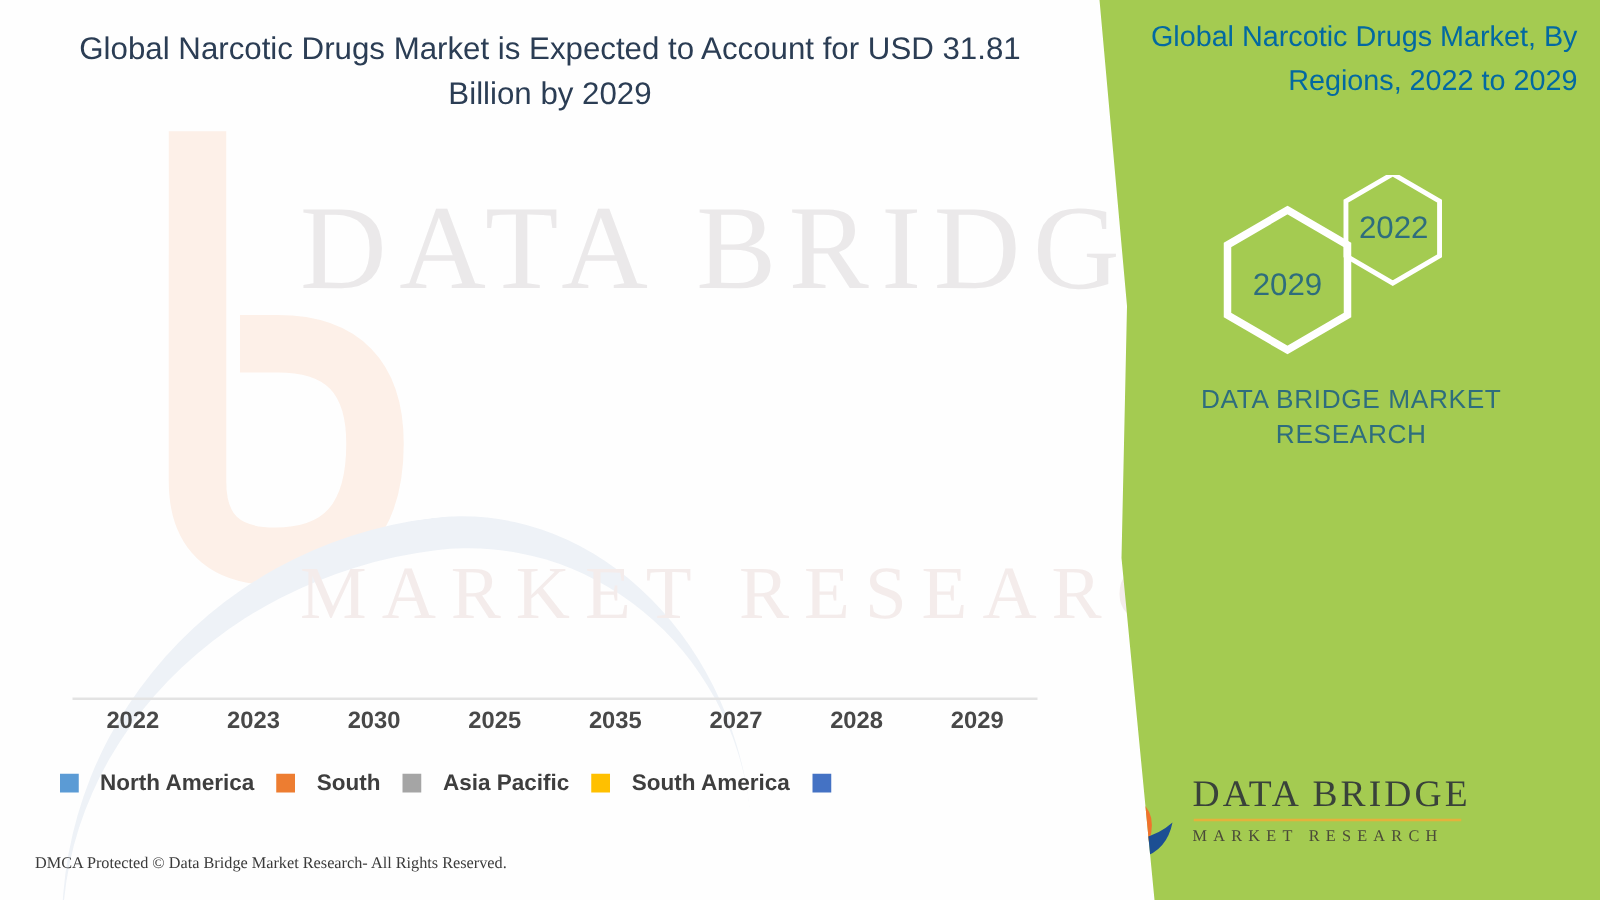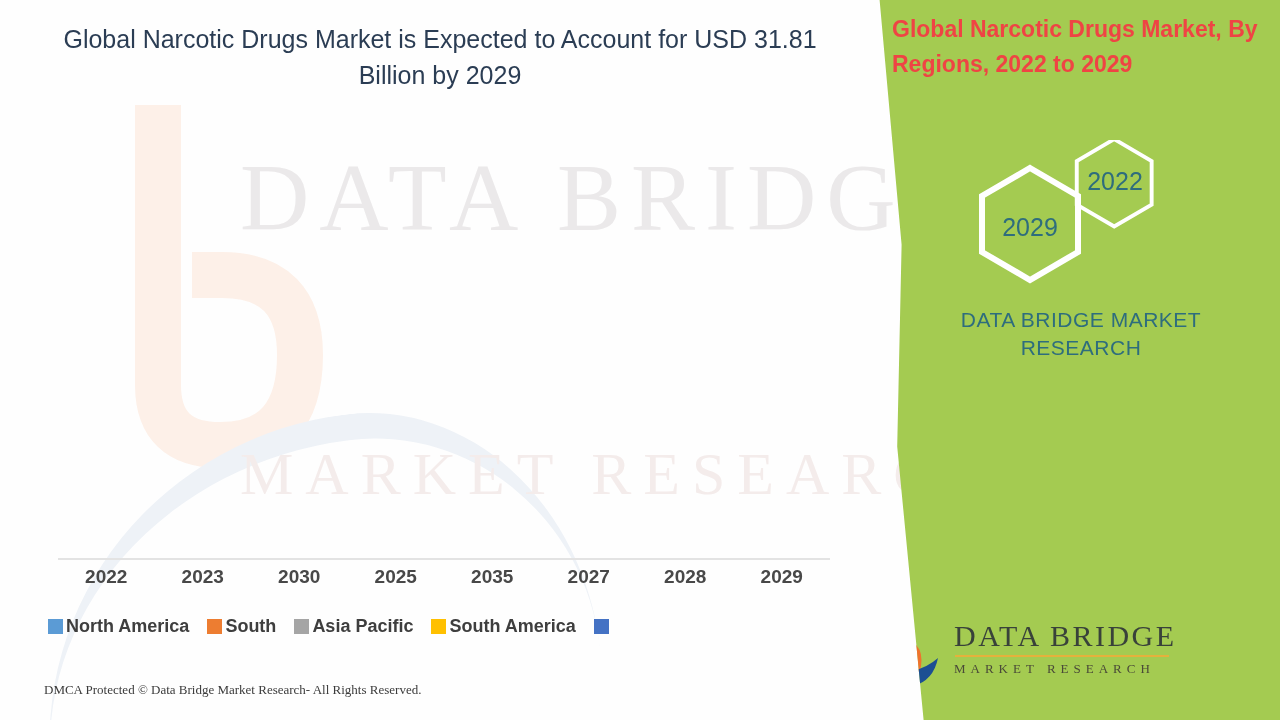--- a/index.html
+++ b/index.html
@@ -57,43 +57,43 @@
     position:absolute;left:58px;top:566px;width:772px;display:flex;
   }
   .xlabel{
     flex:1 1 0;text-align:center;font-size:19px;font-weight:bold;color:#484848;
   }
 
   .legend{
     position:absolute;left:48px;top:616px;width:790px;
     display:flex;align-items:center;justify-content:flex-start;gap:18px;
   }
-  .legend-item{display:flex;align-items:center;gap:3px;}
+  .legend-item{display:flex;align-items:center;gap:17px;}
   .legend-swatch{width:15px;height:15px;display:inline-block;}
   .legend-label{font-size:18px;font-weight:bold;color:#3e3e3e;white-space:nowrap;}
 
-  .footer{position:absolute;left:16px;top:680px;width:900px;height:30px;}
+  .footer{position:absolute;left:0;top:680px;width:900px;height:30px;}
   .footer-left{
     position:absolute;left:28px;top:2px;font-family:"Liberation Serif", serif;
     font-size:13px;color:#3b3b3b;white-space:nowrap;
   }
   .footer-right{
     position:absolute;left:458px;top:2px;font-family:"Liberation Serif", serif;
     font-size:13px;color:#3b3b3b;white-space:nowrap;
   }
 
   
   .green-panel{
     position:absolute;right:0;top:0;width:440px;height:720px;
     clip-path:polygon(100% 0, 100% 100%, 0 100%, 19% 100%, 13% 62%, 14% 34%, 9% 0);
   }
   .green-bg{position:absolute;inset:0;background:#a4cb51;}
   .green-title{
-    position:absolute;right:18px;top:12px;width:370px;text-align:left;
-    color:#ef4444;font-size:23px;line-height:1.52;font-weight:700;
+    position:absolute;right:18px;top:12px;width:370px;text-align:right;
+    color:#0369a1;font-size:23px;line-height:1.52;font-weight:400;
   }
   .hex-group{position:absolute;right:100px;top:140px;width:220px;height:150px;}
   .brand-text{
     position:absolute;right:34px;top:306px;width:330px;text-align:center;
     color:#2e6d7d;font-size:21px;line-height:1.35;letter-spacing:.5px;
   }
   .logo-wrap{position:absolute;left:18px;bottom:22px;width:410px;height:86px;}
   .logo-mark{position:absolute;left:0;top:6px;width:86px;height:74px;}
   .logo-word{position:absolute;left:96px;top:8px;}
   .logo-main{

